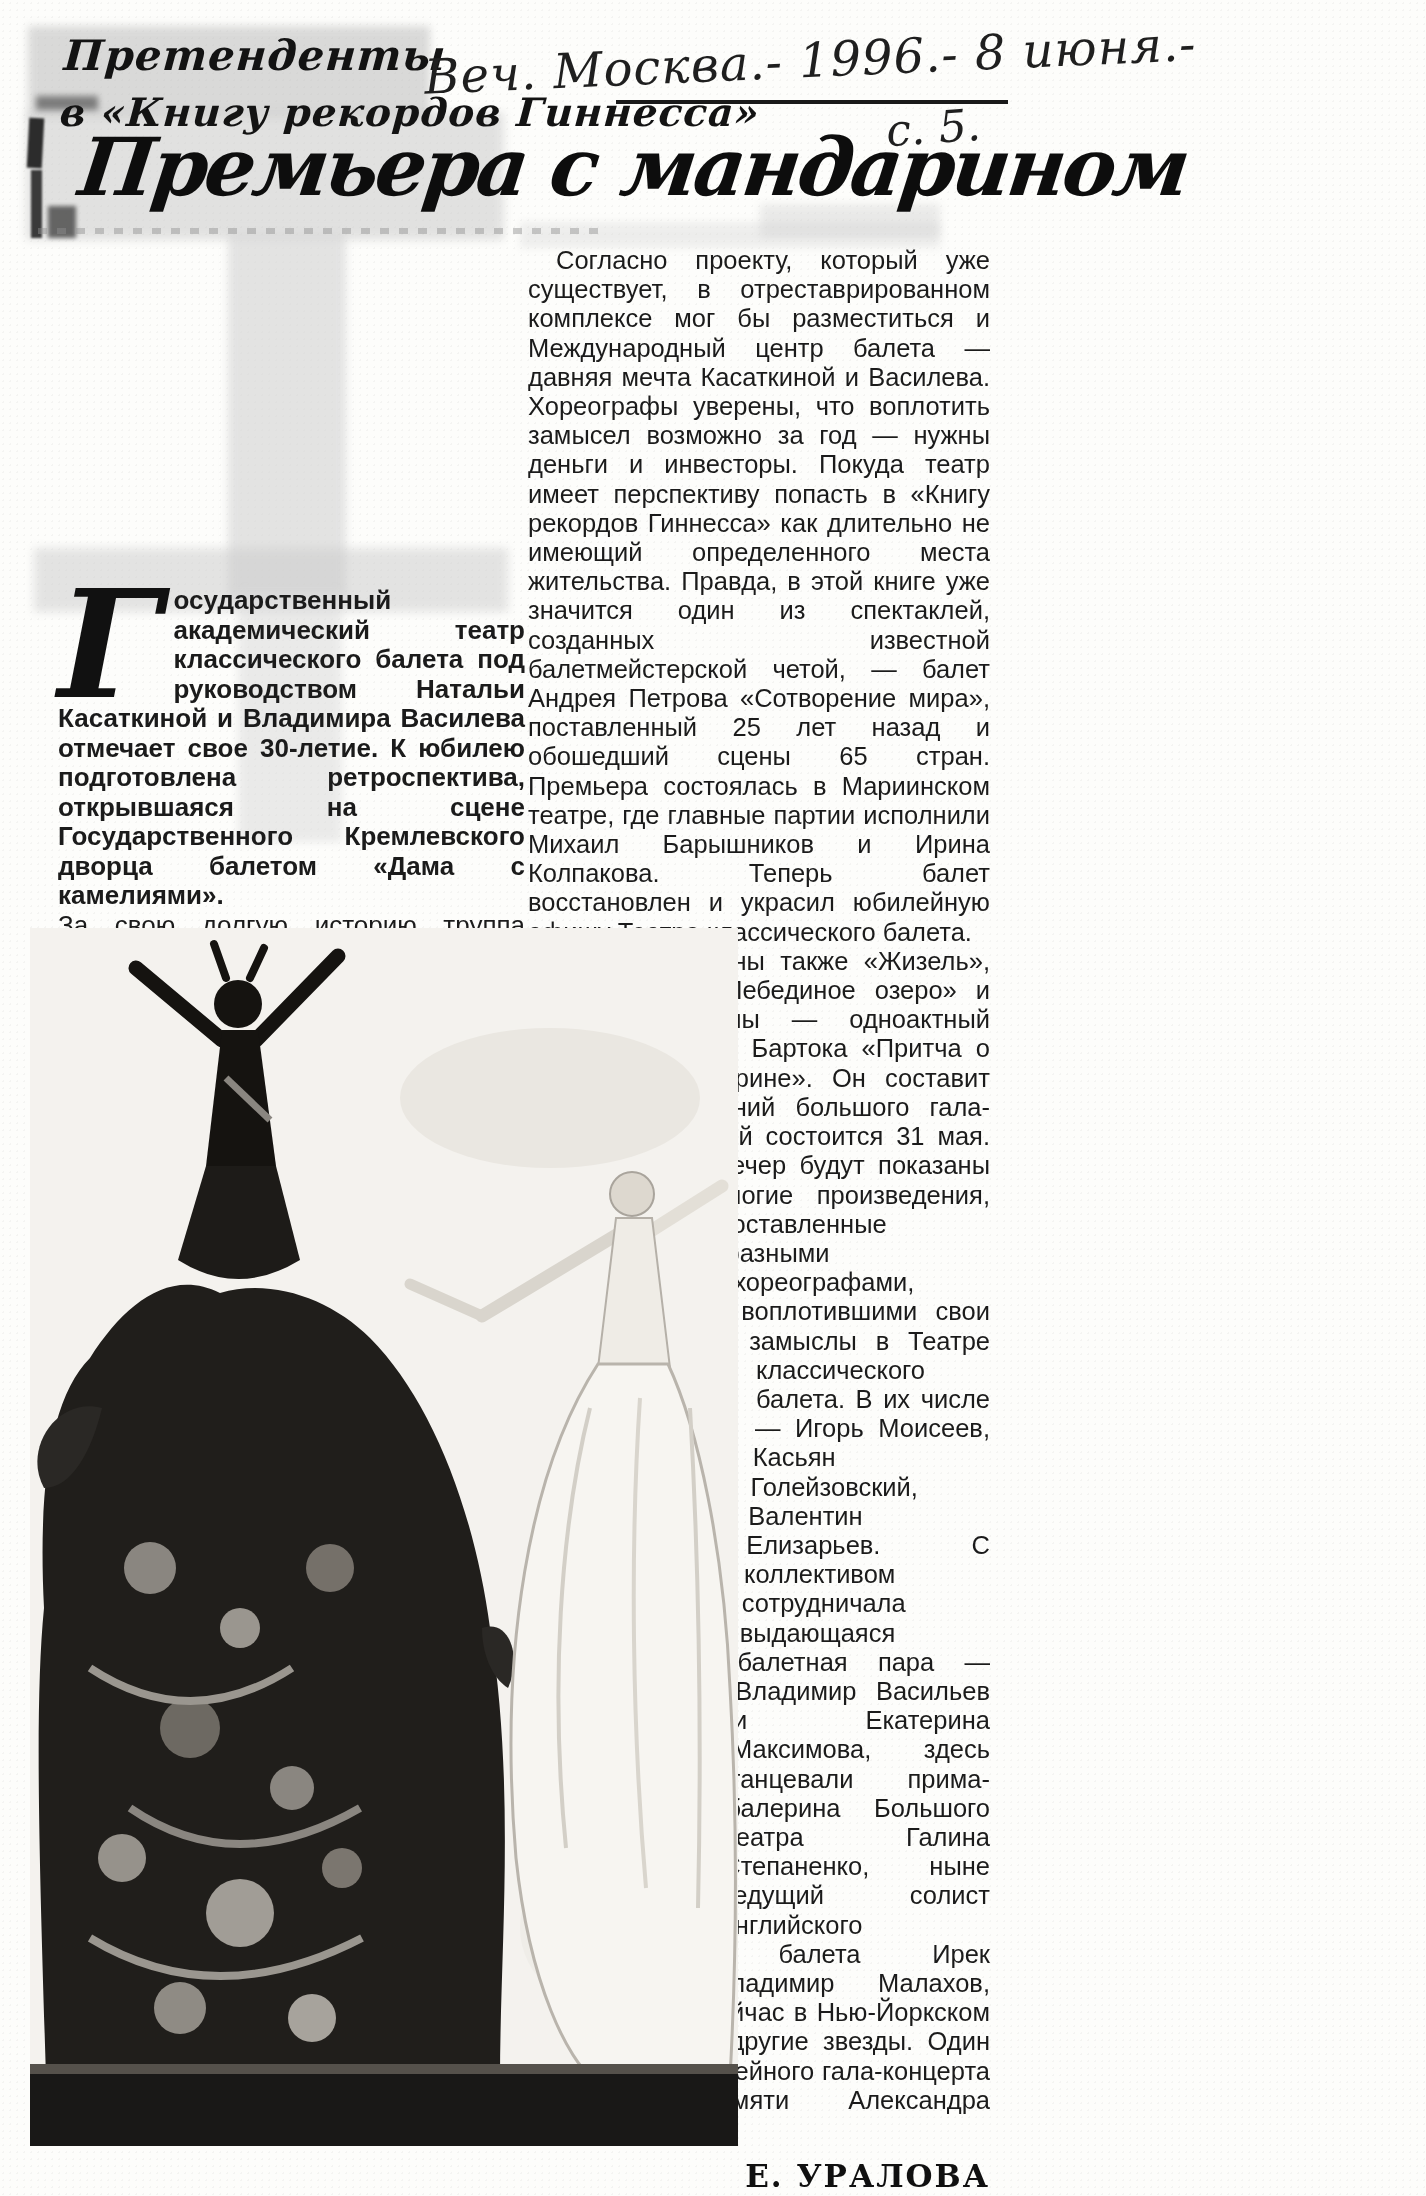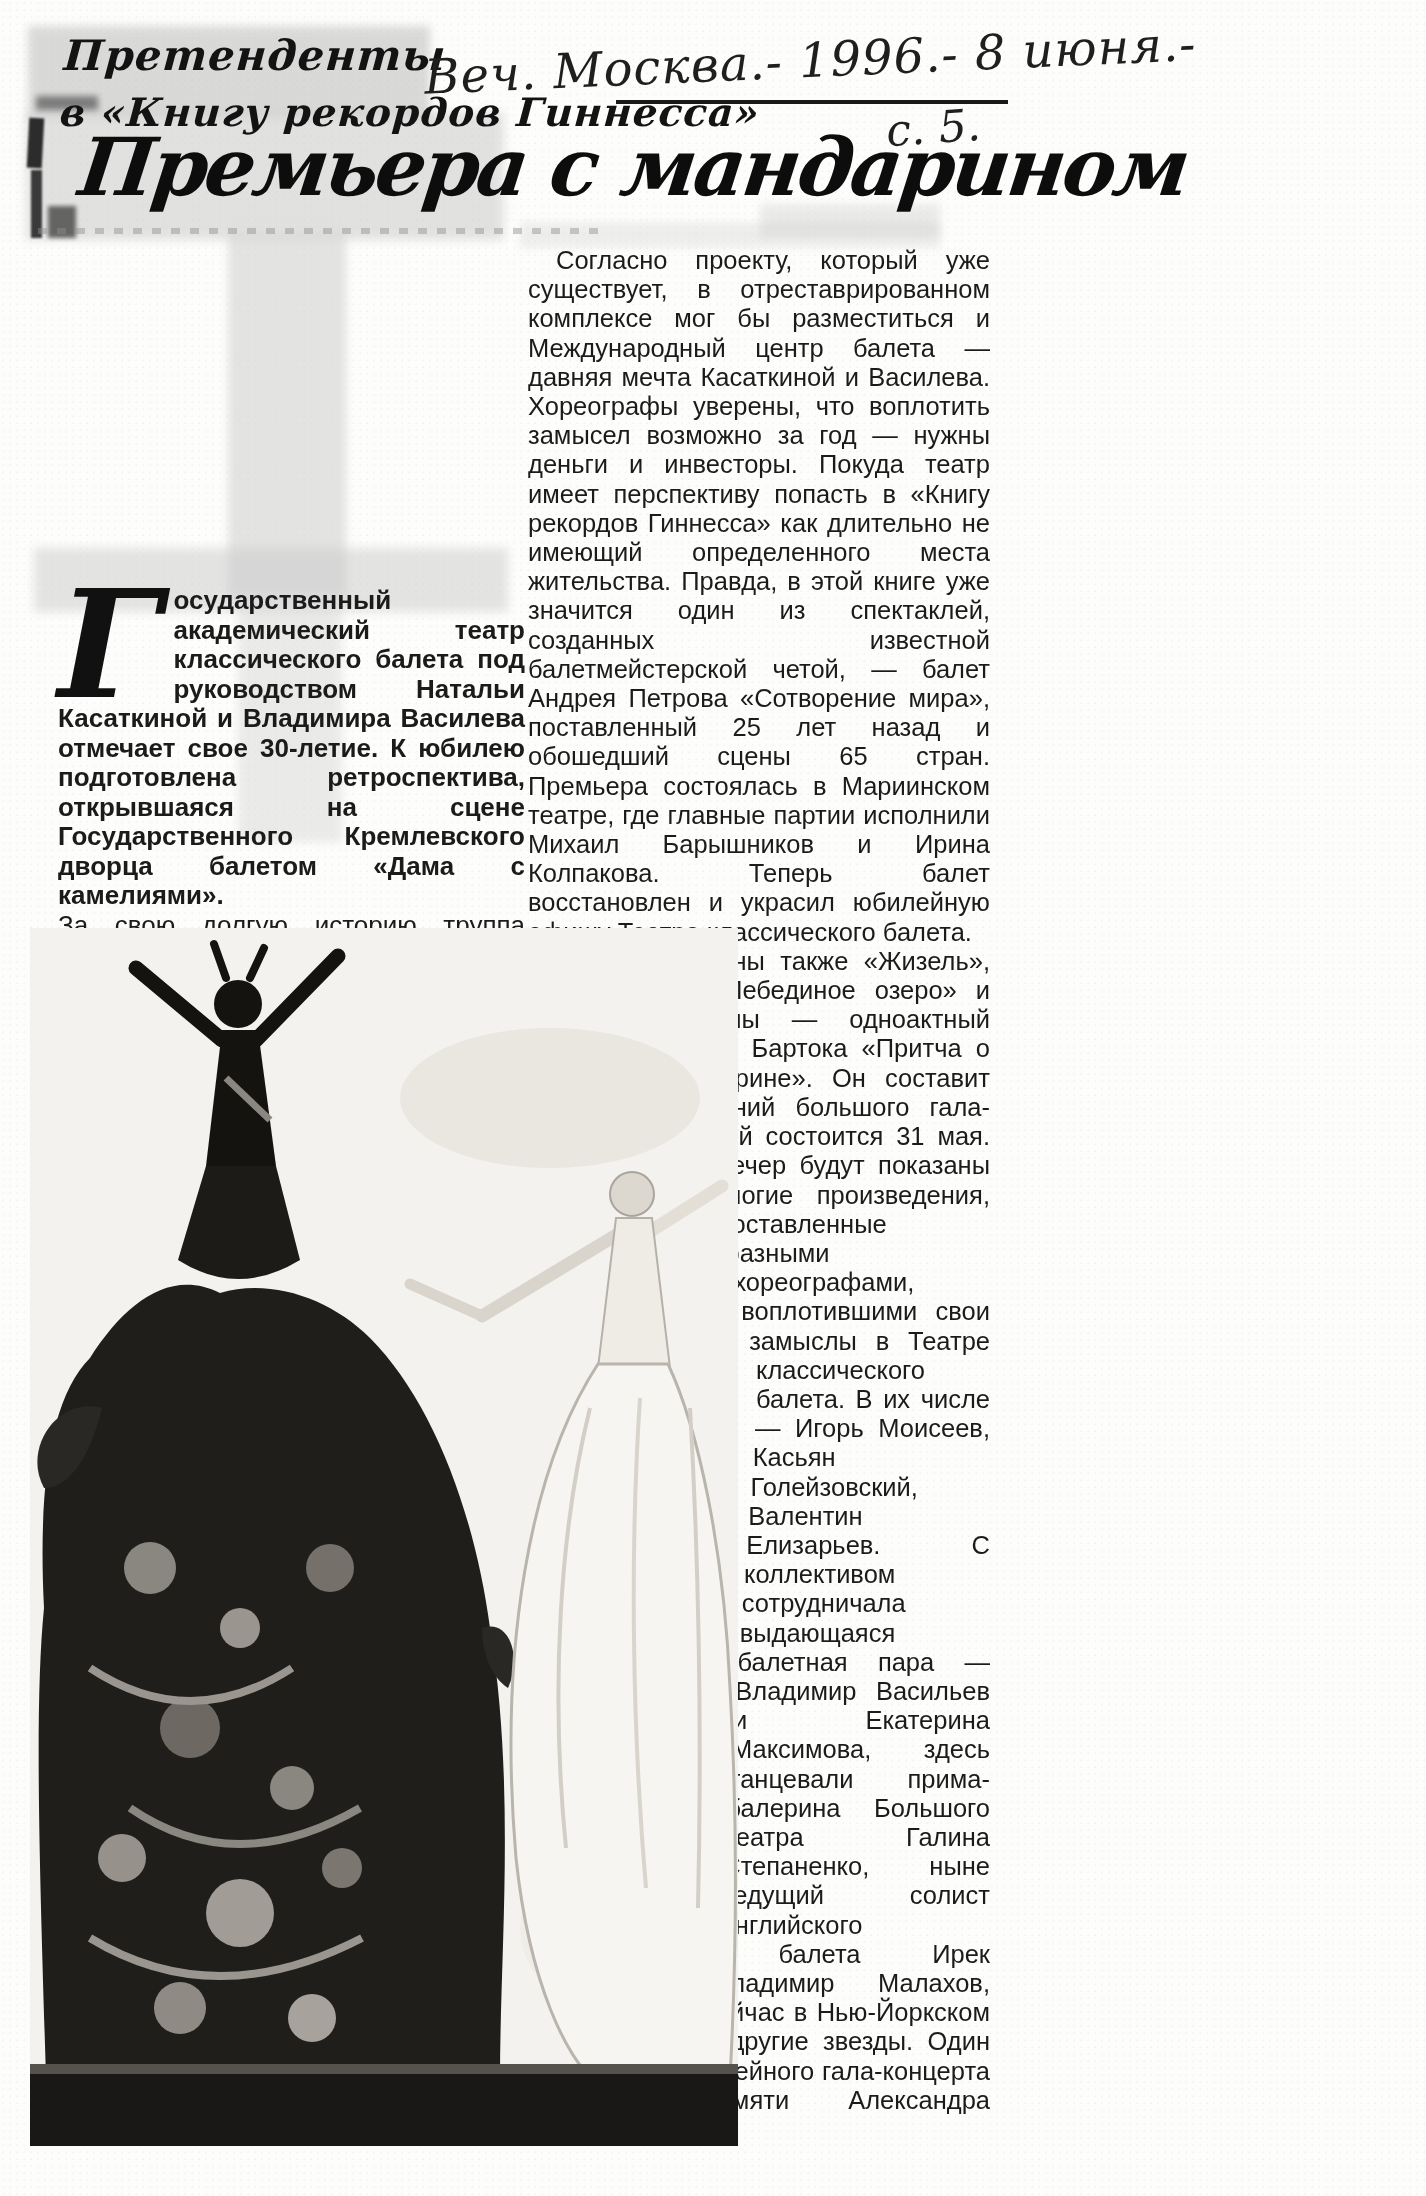--- a/index.html
+++ b/index.html
@@ -124,20 +124,21 @@
     <div class="wrap-spacer-left"></div>
     <p class="body-p">За свою долгую историю труппа классического балета так и не обрела пока собственного помещения. Впрочем, оно давно найдено — это бывшие парадные конюшни нефтепромышленника Монташева, что на Ленинградском проспекте, напротив гостиницы «Советская».</p>
   </div>
 
   <div class="caption">Сцена из спектакля Государственного театра классического балета «Щелкунчик».</div>
 
   <div class="col-right">
     <p class="body-p indent">Согласно проекту, который уже существует, в отреставрированном комплексе мог бы разместиться и Международный центр балета — давняя мечта Касаткиной и Василева. Хореографы уверены, что воплотить замысел возможно за год — нужны деньги и инвесторы. Покуда театр имеет перспективу попасть в «Книгу рекордов Гиннесса» как длительно не имеющий определенного места жительства. Правда, в этой книге уже значится один из спектаклей, созданных известной балетмейстерской четой, — балет Андрея Петрова «Сотворение мира», поставленный 25 лет назад и обошедший сцены 65 стран. Премьера состоялась в Мариинском театре, где главные партии исполнили Михаил Барышников и Ирина Колпакова. Теперь балет восстановлен и украсил юбилейную афишу Театра классического балета.</p>
     <div class="wrap-spacer-right"></div>
     <p class="body-p indent">В нее включены также «Жизель», «Щелкунчик», «Лебединое озеро» и премьера труппы — одноактный балет на музыку Бартока «Притча о чудесном мандарине». Он составит одно из отделений большого гала-концерта, который состоится 31 мая. В этот вечер будут показаны многие произведения, поставленные разными хореографами, воплотившими свои замыслы в Театре классического балета. В их числе — Игорь Моисеев, Касьян Голейзовский, Валентин Елизарьев. С коллективом сотрудничала выдающаяся балетная пара — Владимир Васильев и Екатерина Максимова, здесь танцевали прима-балерина Большого театра Галина Степаненко, ныне ведущий солист Английского национального балета Ирек Мухамедов, Владимир Малахов, выступающий сейчас в Нью-Йоркском балете, многие другие звезды. Один из номеров юбилейного гала-концерта посвящен памяти Александра Годунова.</p>
+    <div class="byline">Е. УРАЛОВА</div>
   </div>
 
   <div class="photo">
     <svg viewBox="0 0 708 1218" width="708" height="1218">
       <rect width="708" height="1218" fill="#f4f2ee"></rect>
       <ellipse cx="520" cy="170" rx="150" ry="70" fill="#eae7e1"></ellipse>
       <ellipse cx="140" cy="880" rx="120" ry="90" fill="#edebe6"></ellipse>
       <ellipse cx="600" cy="1000" rx="110" ry="90" fill="#efede8"></ellipse>
 
       <path d="M60,430 C20,470 8,560 14,680 C4,780 10,950 16,1150 L470,1150

